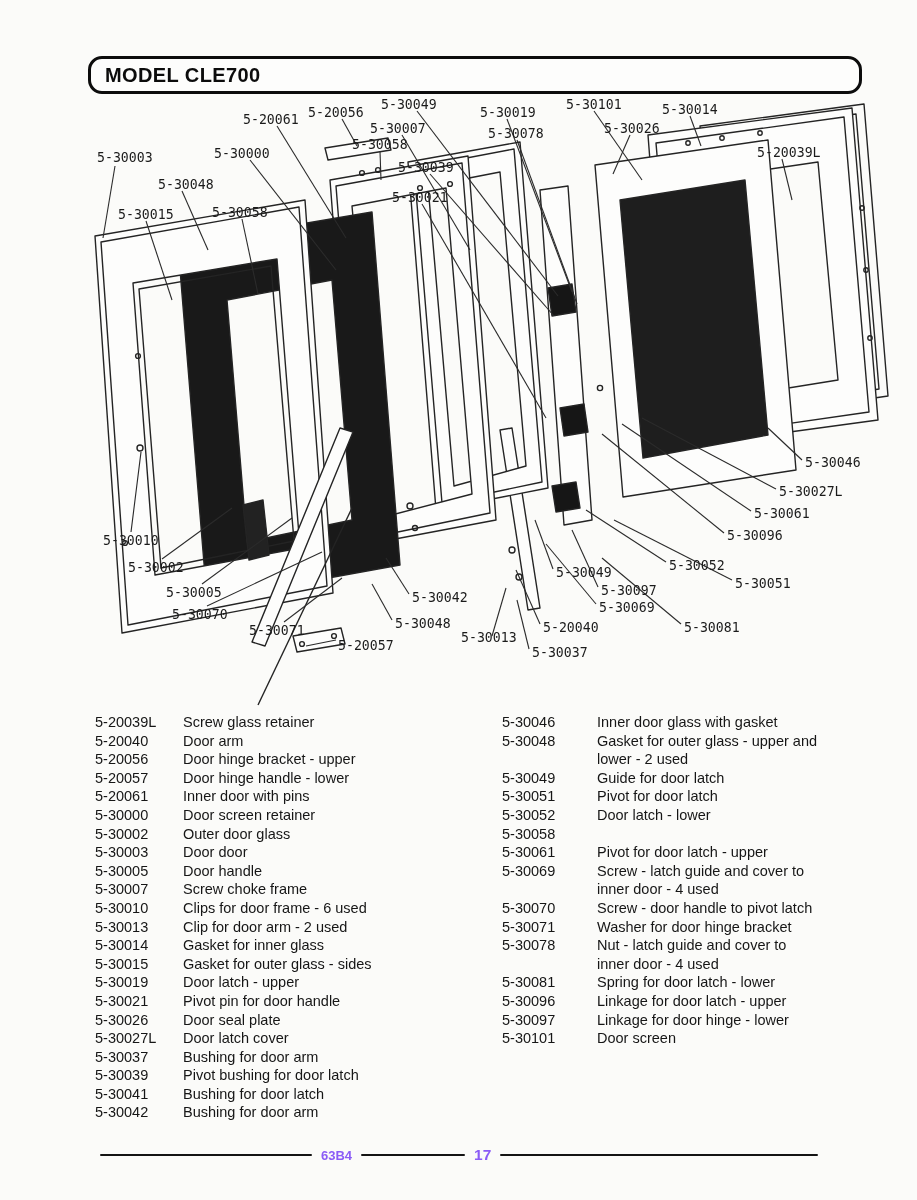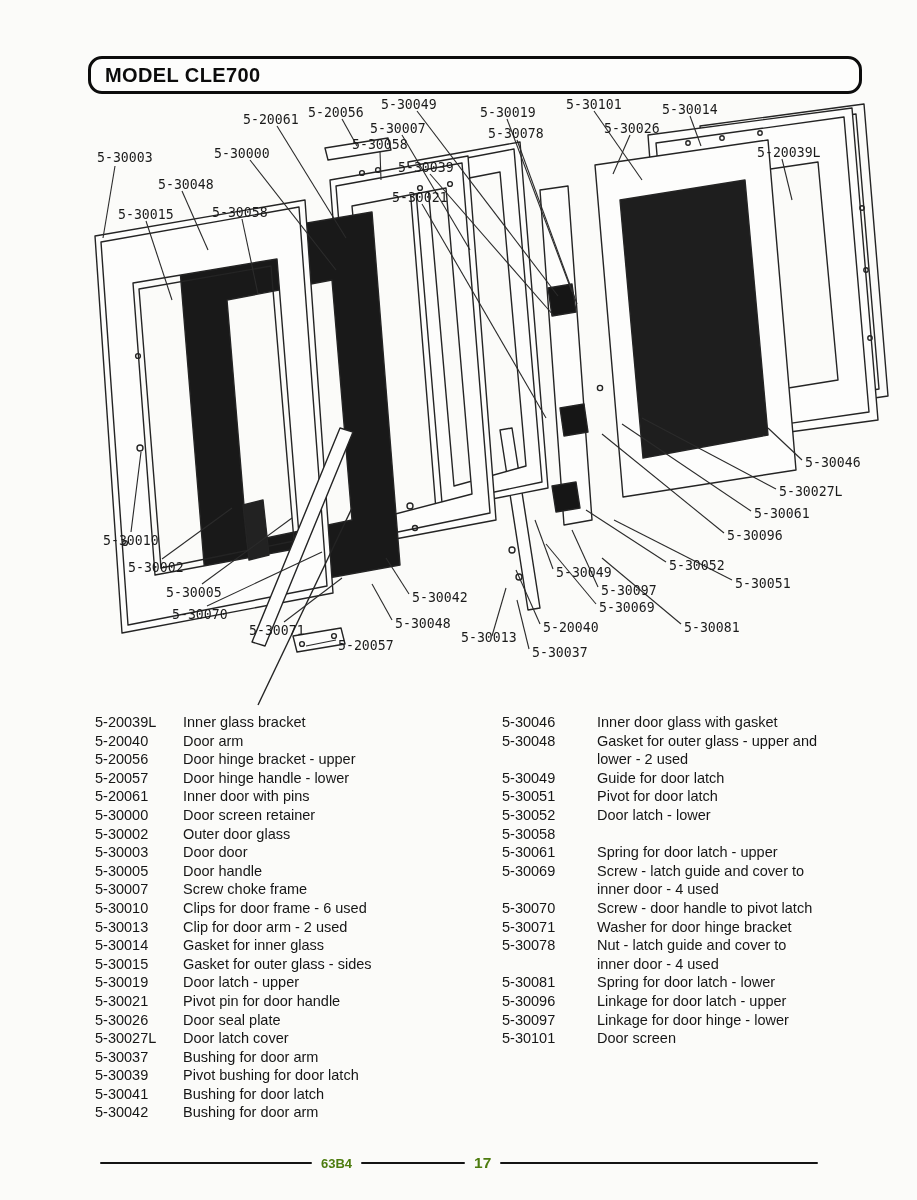--- a/index.html
+++ b/index.html
@@ -30,21 +30,21 @@
   #parts-left{left:95px;top:713px;width:400px;}
   #parts-right{left:502px;top:713px;width:405px;}
   .part-row{display:flex;font-size:14.5px;line-height:18.6px;color:#161616;}
   #parts-left .pnum{width:88px;flex:none;}
   #parts-right .pnum{width:95px;flex:none;}
   .pdesc{white-space:pre-wrap;}
   
   .pagefoot{
     position:absolute;left:0;top:1146px;width:917px;
     display:flex;align-items:center;gap:9px;padding-left:100px;box-sizing:border-box;
-    font-size:13px;font-weight:bold;color:#4d7c0f;margin-top:8px;
+    font-size:13px;font-weight:bold;color:#8b5cf6;
   }
   .rule{height:2.4px;background:#141414;border-radius:2px;}
   .r1{width:212px;}
   .r2{width:104px;}
   .r3{width:318px;}
   .pageno{font-size:15.5px;text-align:right;}
 </style>
 </head>
 <body>
 
@@ -201,21 +201,21 @@
         <div class="callout" style="left: 249px; top: 535px;">5-30071</div>
         <div class="callout" style="left: 338px; top: 550px;">5-20057</div>
         <div class="callout" style="left: 412px; top: 502px;">5-30042</div>
         <div class="callout" style="left: 395px; top: 528px;">5-30048</div>
       </div>
   </div>
 
   <div class="parts-col" id="parts-left">
       <div class="part-row">
         <span class="pnum">5-20039L</span>
-        <span class="pdesc">Inner glass bracket</span>
+        <span class="pdesc">Screw glass retainer</span>
       </div>
       <div class="part-row">
         <span class="pnum">5-20040</span>
         <span class="pdesc">Door arm</span>
       </div>
       <div class="part-row">
         <span class="pnum">5-20056</span>
         <span class="pdesc">Door hinge bracket - upper</span>
       </div>
       <div class="part-row">
@@ -315,21 +315,21 @@
       </div>
       <div class="part-row">
         <span class="pnum">5-30052</span>
         <span class="pdesc">Door latch - lower</span>
       </div>
       <div class="part-row">
         <span class="pnum">5-30058</span>
       </div>
       <div class="part-row">
         <span class="pnum">5-30061</span>
-        <span class="pdesc">Spring for door latch - upper</span>
+        <span class="pdesc">Pivot for door latch - upper</span>
       </div>
       <div class="part-row">
         <span class="pnum">5-30069</span>
         <span class="pdesc">Screw - latch guide and cover to
 inner door - 4 used</span>
       </div>
       <div class="part-row">
         <span class="pnum">5-30070</span>
         <span class="pdesc">Screw - door handle to pivot latch</span>
       </div>

